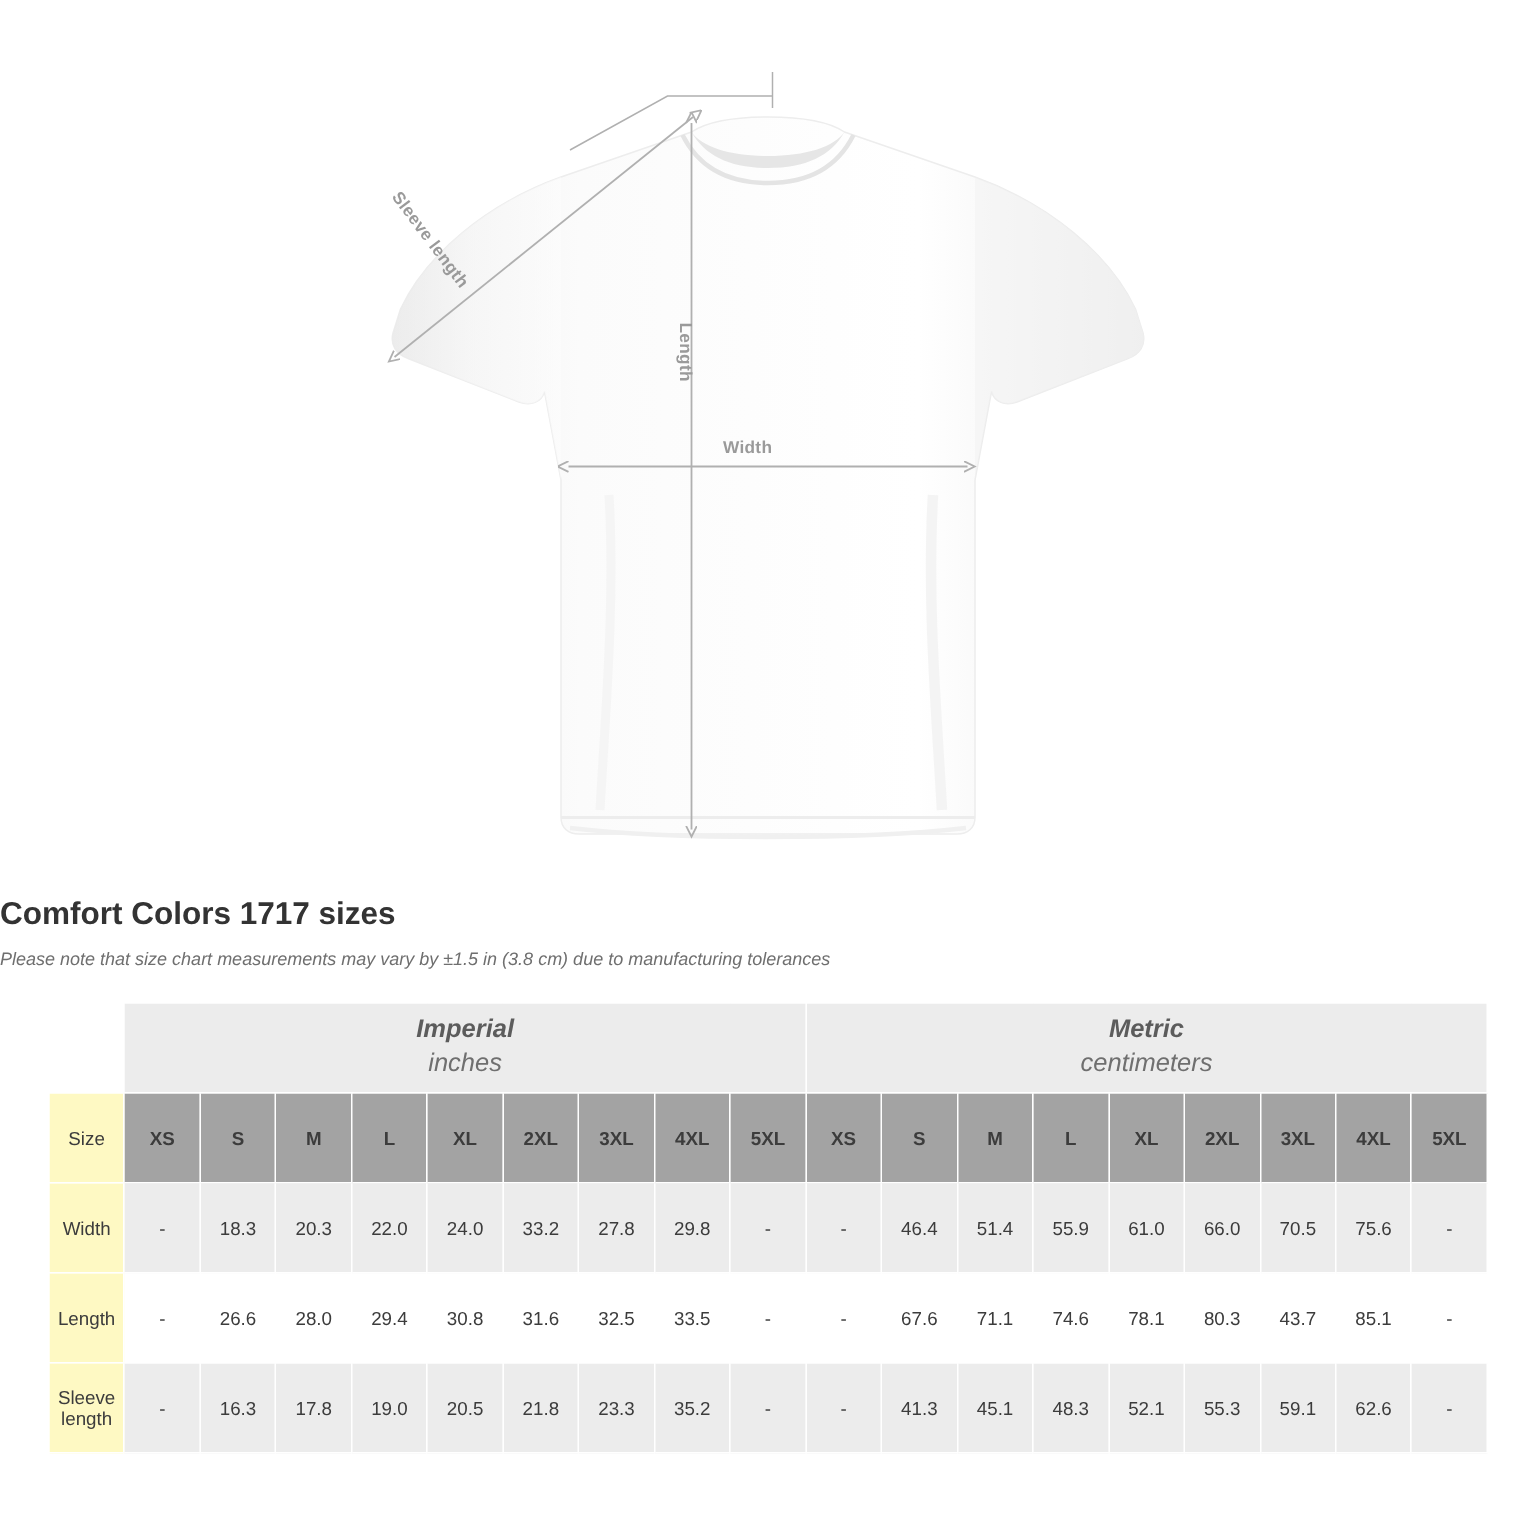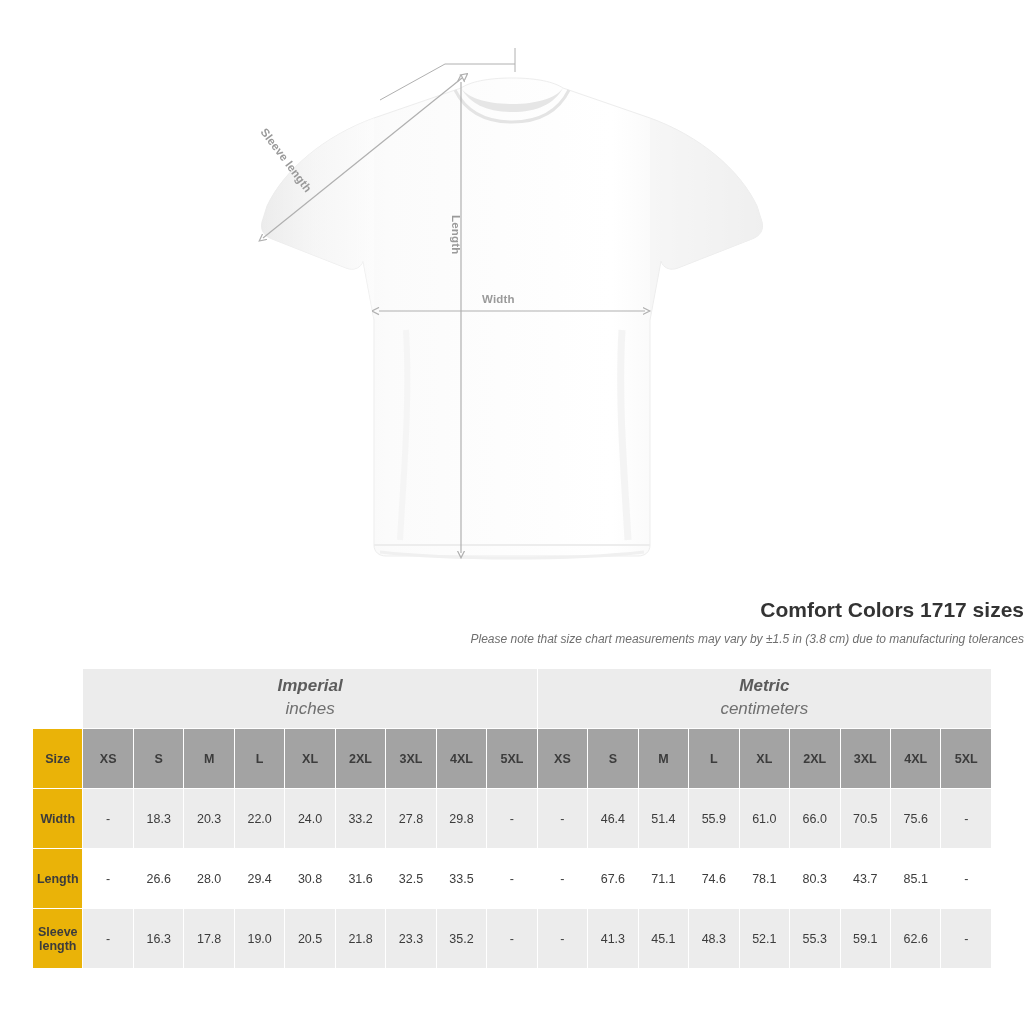--- a/index.html
+++ b/index.html
@@ -49,21 +49,21 @@
   }
   .label-sleeve {
     left: 268px;
     top: 126px;
     transform: rotate(53deg);
     transform-origin: left top;
   }
 
   
   .title-block {
-    text-align: right;
+    text-align: left;
     margin-top: 18px;
   }
   .chart-title {
     font-size: 21px;
     font-weight: bold;
     color: #333333;
     margin: 0;
   }
   .chart-note {
     font-size: 12px;
@@ -107,22 +107,22 @@
     font-style: italic;
     color: #6f6f6f;
     display: block;
     line-height: 1.5;
   }
   .corner-blank {
     background: #ffffff;
     border-color: #ffffff !important;
   }
   .row-head {
-    background: #eab308;
-    font-weight: bold;
+    background: #fef9c3;
+    font-weight: normal;
     font-size: 13px;
     color: #3c3c3c;
     width: 124px;
   }
   .col-head {
     background: #a3a3a3;
     font-weight: bold;
     font-size: 12.5px;
   }
   .head-row td { height: 54px; }

